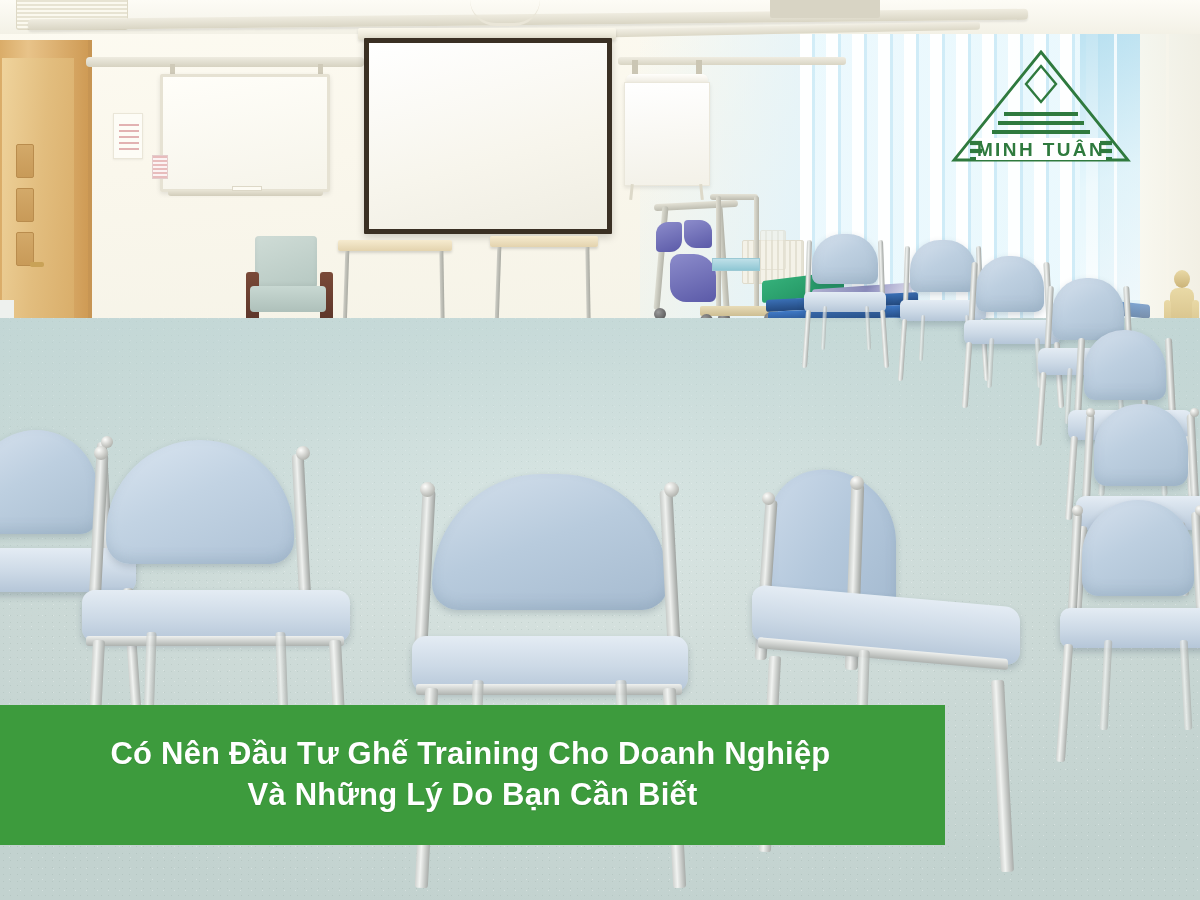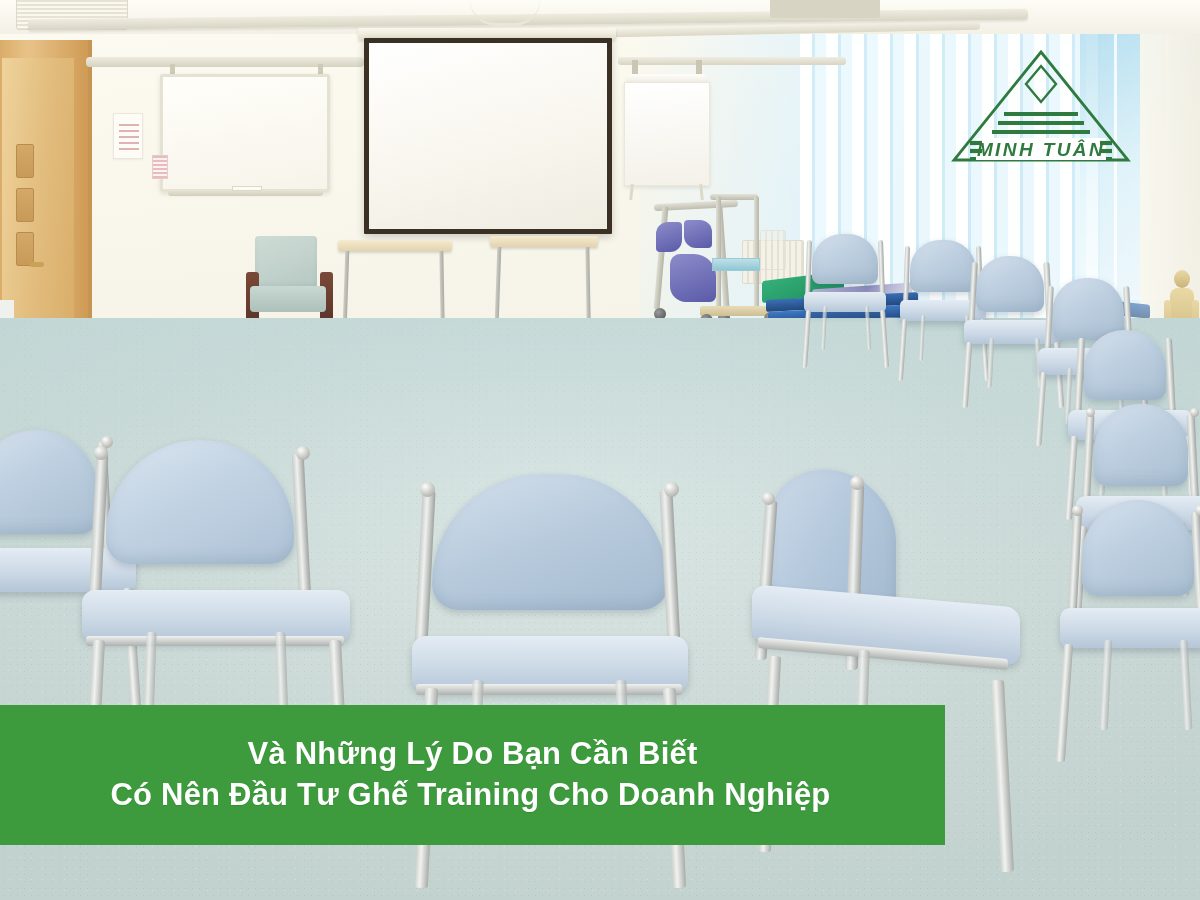--- a/index.html
+++ b/index.html
@@ -326,21 +326,21 @@
     position:absolute;
     background:linear-gradient(180deg,#eff1ef,#aeb2af);
     border-radius:3px;
   }
   .chair .cap {
     position:absolute; width:9px; height:9px; border-radius:50%;
     background:radial-gradient(circle at 35% 30%,#fdfdfb,#9a9c96);
   }
 
   
-  .logo { position:absolute; left:946px; top:42px; width:190px; height:125px;font-style:italic; }
+  .logo { position:absolute; left:946px; top:42px; width:190px; height:125px; }
 
   
   .banner {
     position:absolute; left:0; top:705px; width:945px; height:140px;
     background:#3d9b3d;
     display:flex; flex-direction:column; align-items:center; justify-content:center;
   }
   .banner-line {
     color:#ffffff; font-weight:bold; letter-spacing:.2px;
     font-size:31px; line-height:1.32; white-space:nowrap;
@@ -633,17 +633,17 @@
         <line x1="24" y1="101" x2="36" y2="101"></line>
         <line x1="24" y1="109" x2="36" y2="109"></line>
         <line x1="154" y1="101" x2="166" y2="101"></line>
         <line x1="154" y1="109" x2="166" y2="109"></line>
       </g>
       <text x="95" y="114" text-anchor="middle" font-family="'Liberation Sans', sans-serif" font-size="19" font-weight="bold" letter-spacing="2.4" fill="#2f7a3e">MINH TUÂN</text>
     </svg>
   </div>
 
   <div class="banner">
+    <div class="banner-line l1">Có Nên Đầu Tư Ghế Training Cho Doanh Nghiệp</div>
     <div class="banner-line l2">Và Những Lý Do Bạn Cần Biết</div>
-    <div class="banner-line l1">Có Nên Đầu Tư Ghế Training Cho Doanh Nghiệp</div>
   </div>
 
 </div>
 
 </body></html>

